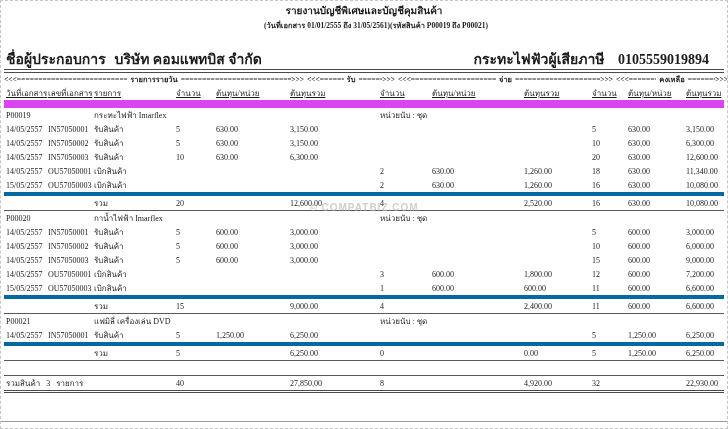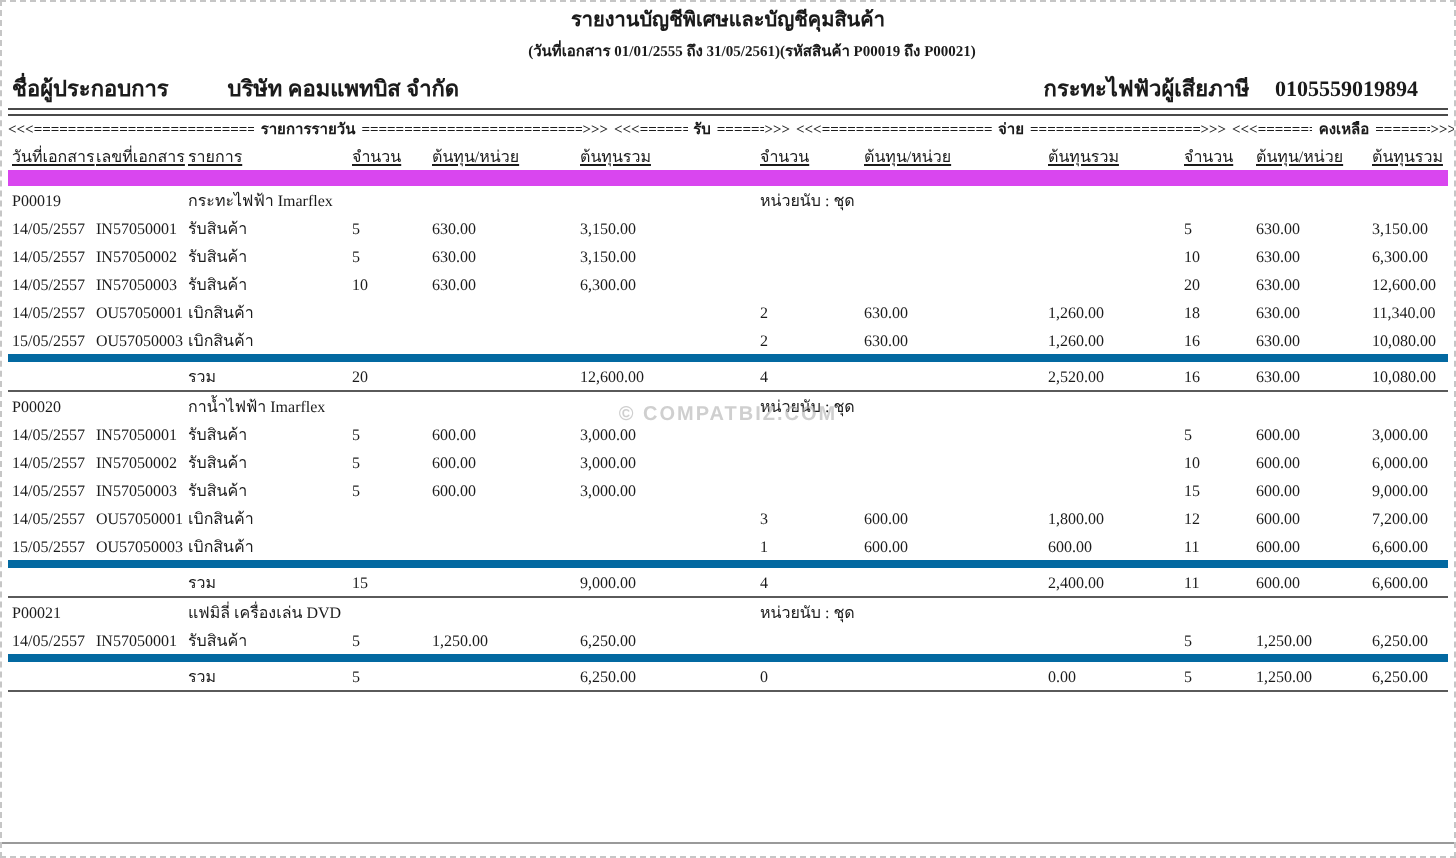--- a/index.html
+++ b/index.html
@@ -7,21 +7,21 @@
     position:relative;
     width:726px;height:427px;
     border:1px dashed #c6c6c6;
     background:#fff;
     font-family:"Liberation Serif","DejaVu Serif",serif;
     color:#1b1b1b;
     overflow:hidden;
   }
   .rpt-title{margin-top:4px;text-align:center;font-size:10px;font-weight:bold;line-height:12px;}
   .rpt-subtitle{margin-top:3px;text-align:center;font-size:7.5px;font-weight:bold;line-height:11px;padding-left:24px;}
-  .info-block{margin-top:7px;font-size:11px;font-weight:bold;}
+  .info-block{margin-top:22px;font-size:14px;font-weight:bold;}
   .info-row{position:relative;height:14px;line-height:14px;padding-left:5px;}
   .info-label{display:inline-block;width:105px;}
   .info-right{position:absolute;right:18px;top:0;}
   .info-right .gap{display:inline-block;width:10px;}
   .dbl-rule{margin:2px 3px 0 3px;height:2px;border-top:1px solid #4a4a4a;border-bottom:1px solid #4a4a4a;}
   
   .band-row{position:relative;height:13px;margin:0 3px;font-size:7.5px;font-weight:bold;line-height:13px;}
   .band{position:absolute;top:0;display:flex;white-space:nowrap;}
   .band .fill{flex:1;overflow:hidden;}
   .band .blabel{padding:0 3px;}
@@ -343,18 +343,30 @@
           <td class="num">0</td>
           <td class="num"></td>
           <td class="num">0.00</td>
           <td class="num">5</td>
           <td class="num">1,250.00</td>
           <td class="num">6,250.00</td>
         </tr>
         <tr class="spacer-row">
           <td colspan="12"></td>
         </tr>
+        <tr class="grand-row">
+          <td colspan="3">รวมสินค้า&nbsp;&nbsp;&nbsp;3&nbsp;&nbsp;&nbsp;รายการ</td>
+          <td class="num">40</td>
+          <td class="num"></td>
+          <td class="num">27,850.00</td>
+          <td class="num">8</td>
+          <td class="num"></td>
+          <td class="num">4,920.00</td>
+          <td class="num">32</td>
+          <td class="num"></td>
+          <td class="num">22,930.00</td>
+        </tr>
       </tbody>
   </table>
 
   <div class="watermark">© COMPATBIZ.COM</div>
   <div class="footer-rule"></div>
 </div>
 
 </body></html>

